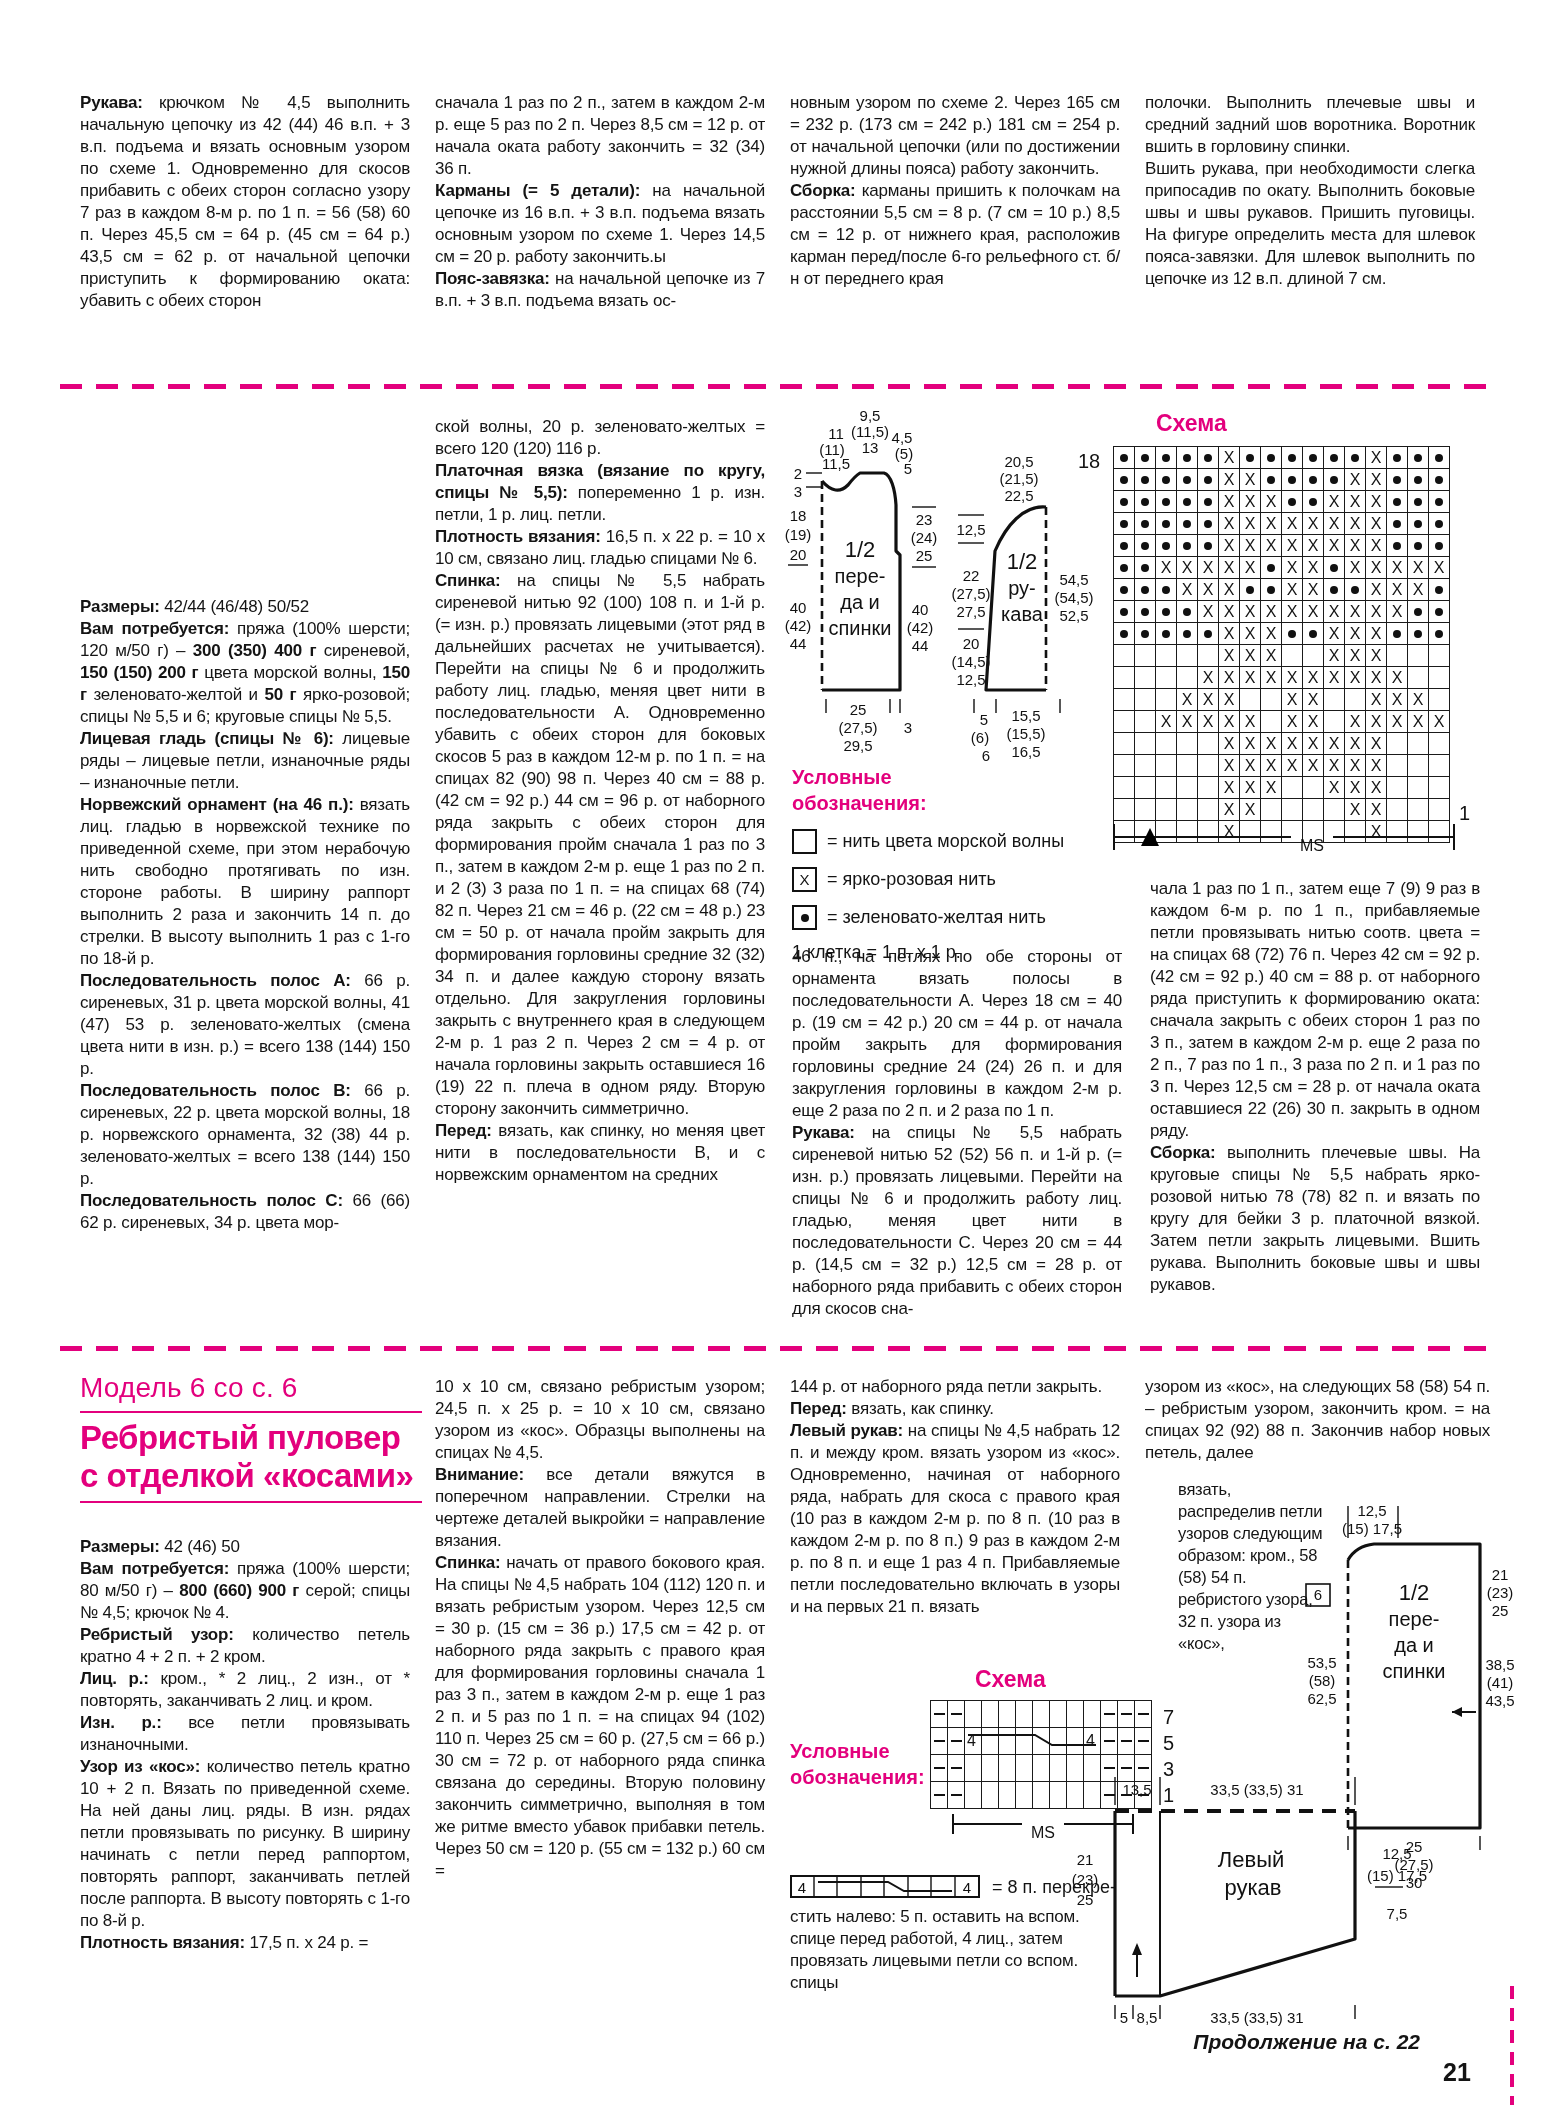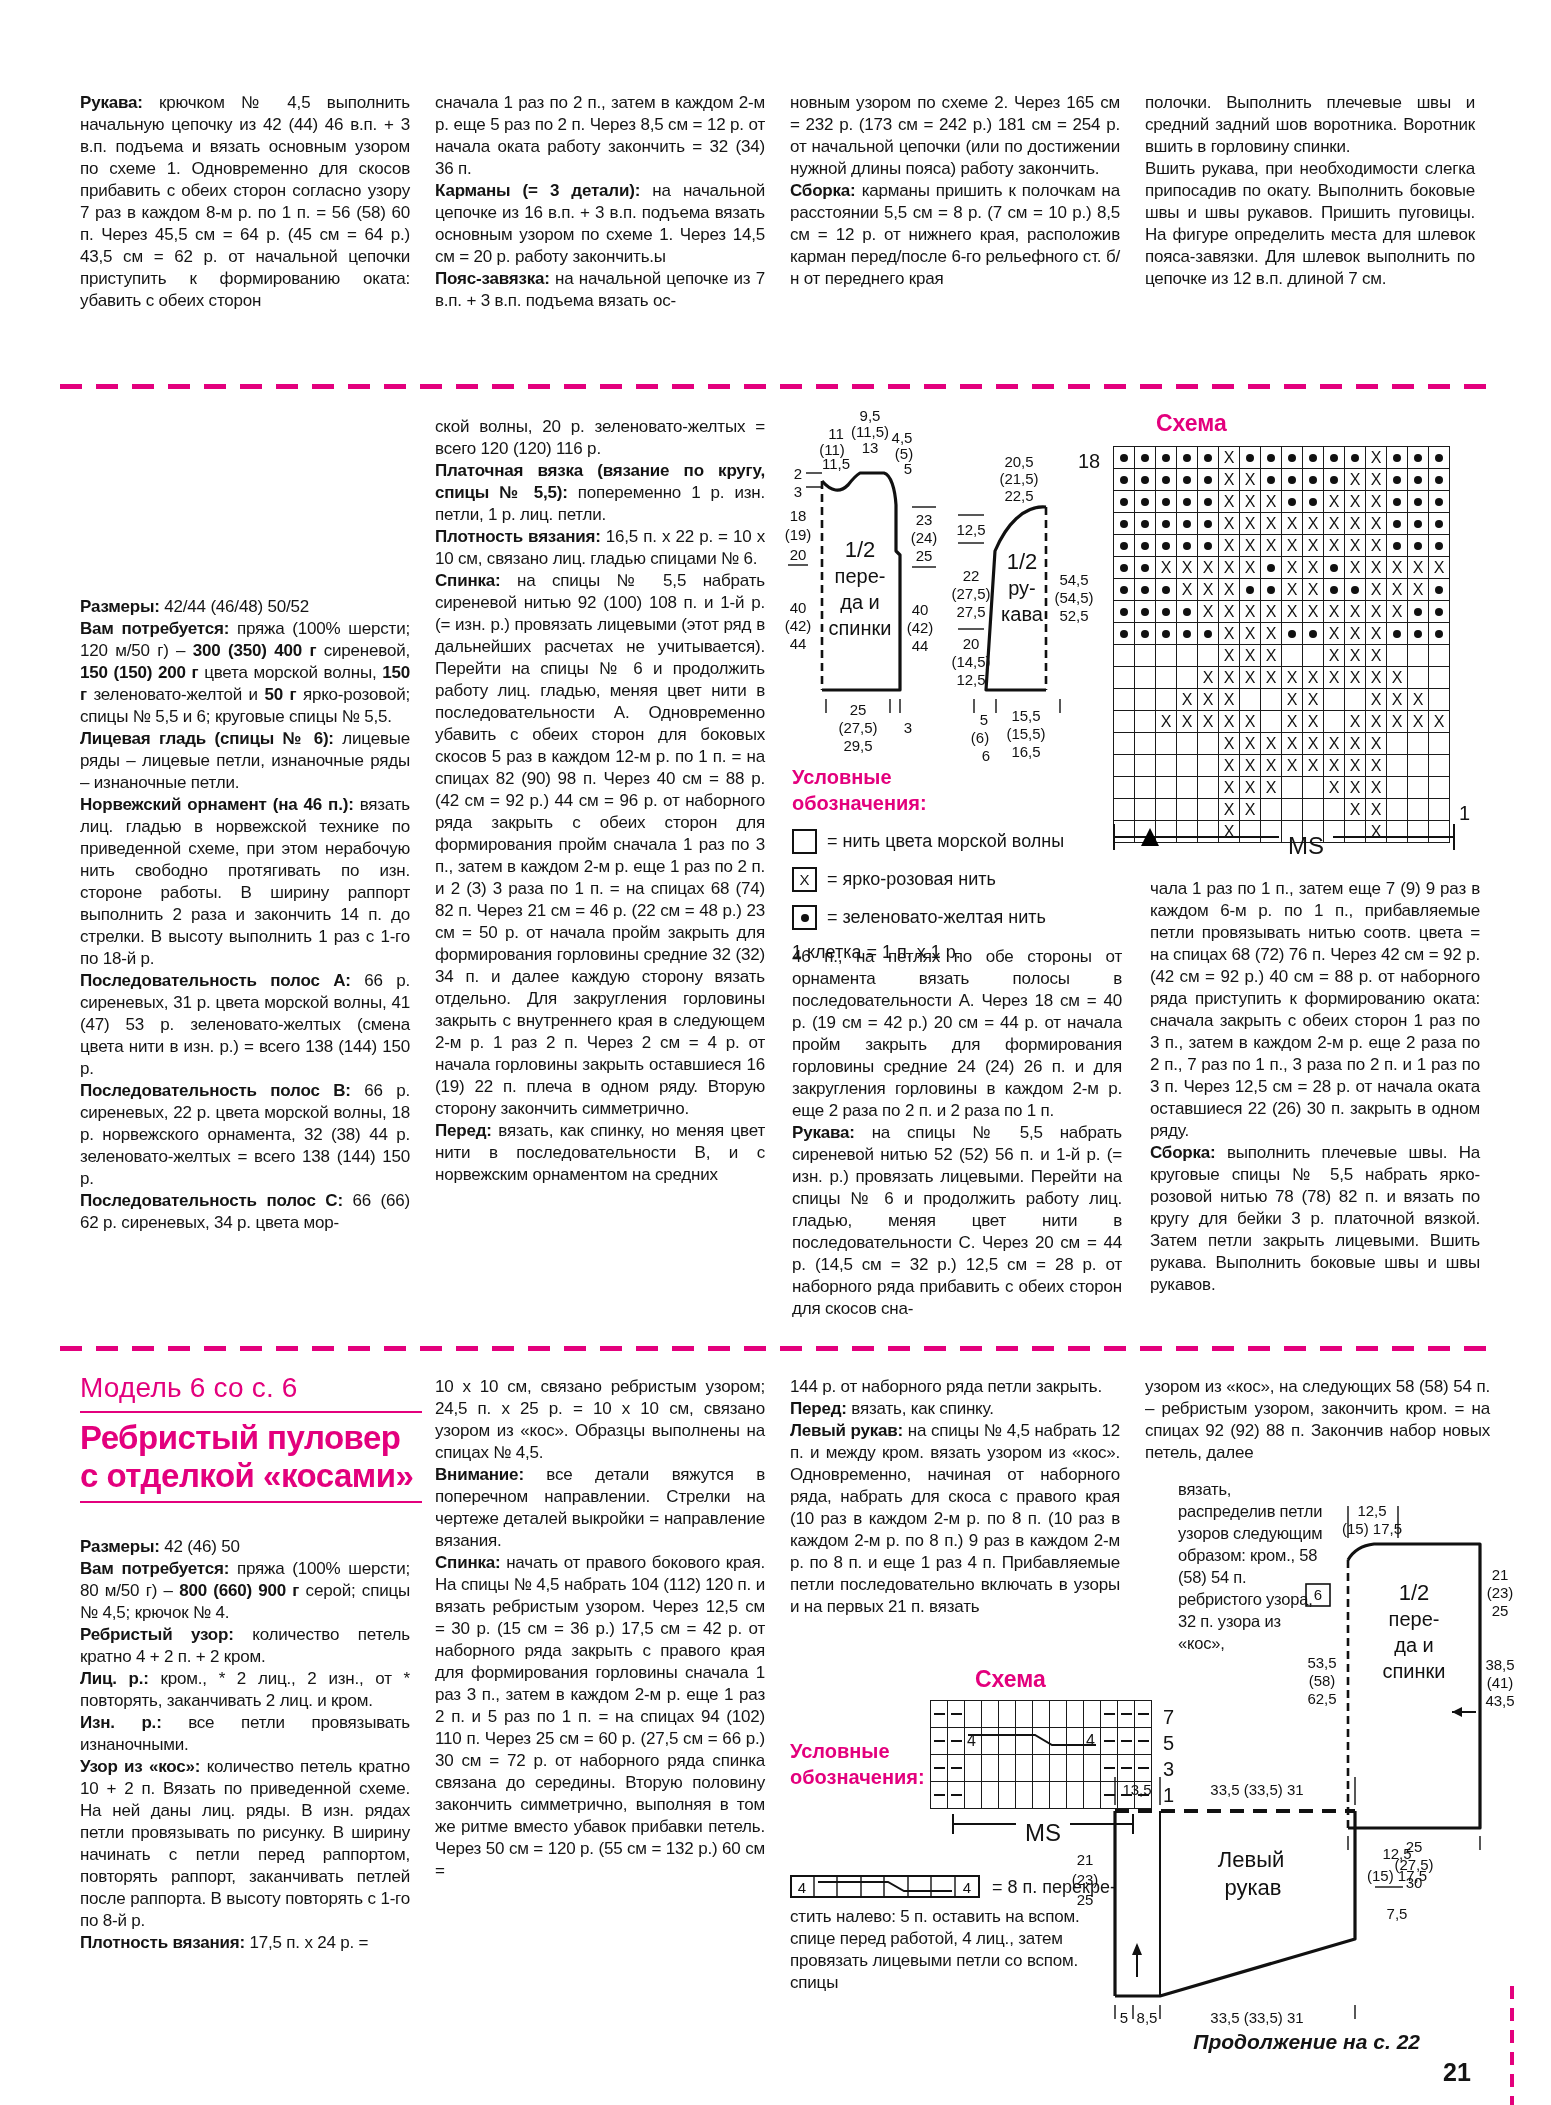--- a/index.html
+++ b/index.html
@@ -24,21 +24,21 @@
   .xg{font-size:15px;}
   .dotg{width:8px;height:8px;border-radius:50%;background:#111;display:inline-block;}
   .dashg{width:11px;height:2.5px;background:#111;display:inline-block;}
   .lnote{margin-top:12px;font-size:18px;}
   .chart{position:absolute;display:grid;border-top:1.6px solid #1a1a1a;border-left:1.6px solid #1a1a1a;background:#fff;}
   .chart .c{border-right:1.6px solid #1a1a1a;border-bottom:1.6px solid #1a1a1a;
             display:flex;align-items:center;justify-content:center;font-size:16px;}
   .rowlab{position:absolute;font-size:20px;}
   .ms{position:absolute;display:flex;align-items:center;border-left:2px solid #111;border-right:2px solid #111;}
   .ms .ln{flex:1;height:2.2px;background:#111;}
-  .ms .lbl{padding:0 9px;font-size:24px;margin-top:17px;}
+  .ms .lbl{padding:0 9px;font-size:16px;margin-top:17px;}
   .tri{position:absolute;width:0;height:0;border-left:9px solid transparent;border-right:9px solid transparent;
        border-bottom:18px solid #000;}
   svg text{font-size:15px;fill:#111;}
   svg .dl{font-size:20px;}
   svg .dl2{font-size:22px;}
   svg .sol{fill:none;stroke:#111;stroke-width:3.2;stroke-linejoin:round;}
   svg .dsh{fill:none;stroke:#111;stroke-width:2.6;stroke-dasharray:8 5;}
   svg .bdsh{fill:none;stroke:#111;stroke-width:4;stroke-dasharray:14 9;}
   svg .tk{stroke:#111;stroke-width:1.4;}
   svg .med{fill:none;stroke:#111;stroke-width:2;}
@@ -49,21 +49,21 @@
 </head>
 <body>
 
 <div class="page">
 
   <section class="txtcol" style="left:80px;top:92px;width:330px">
       <p><b>Рукава:</b> крючком № 4,5 выполнить начальную цепочку из 42 (44) 46 в.п. + 3 в.п. подъема и вязать основным узором по схеме 1. Одновременно для скосов прибавить с обеих сторон согласно узору 7 раз в каждом 8-м р. по 1 п. = 56 (58) 60 п. Через 45,5 см = 64 р. (45 см = 64 р.) 43,5 см = 62 р. от начальной цепочки приступить к формированию оката: убавить с обеих сторон</p>
     </section>
   <section class="txtcol" style="left:435px;top:92px;width:330px">
       <p>сначала 1 раз по 2 п., затем в каждом 2-м р. еще 5 раз по 2 п. Через 8,5 см = 12 р. от начала оката работу закончить = 32 (34) 36 п.</p>
-      <p><b>Карманы (= 3 детали):</b> на начальной цепочке из 16 в.п. + 3 в.п. подъема вязать основным узором по схеме 1. Через 14,5 см = 20 р. работу закончить.ы</p>
+      <p><b>Карманы (= 5 детали):</b> на начальной цепочке из 16 в.п. + 3 в.п. подъема вязать основным узором по схеме 1. Через 14,5 см = 20 р. работу закончить.ы</p>
       <p><b>Пояс-завязка:</b> на начальной цепочке из 7 в.п. + 3 в.п. подъема вязать ос-</p>
     </section>
   <section class="txtcol" style="left:790px;top:92px;width:330px">
       <p>новным узором по схеме 2. Через 165 см = 232 р. (173 см = 242 р.) 181 см = 254 р. от начальной цепочки (или по достижении нужной длины пояса) работу закончить.</p>
       <p><b>Сборка:</b> карманы пришить к полочкам на расстоянии 5,5 см = 8 р. (7 см = 10 р.) 8,5 см = 12 р. от нижнего края, расположив карман перед/после 6-го рельефного ст. б/н от переднего края</p>
     </section>
   <section class="txtcol" style="left:1145px;top:92px;width:330px">
       <p>полочки. Выполнить плечевые швы и средний задний шов воротника. Воротник вшить в горловину спинки.</p>
       <p>Вшить рукава, при необходимости слегка припосадив по окату. Выполнить боковые швы и швы рукавов. Пришить пуговицы. На фигуре определить места для шлевок пояса-завязки. Для шлевок выполнить по цепочке из 12 в.п. длиной 7 см.</p>
     </section>

